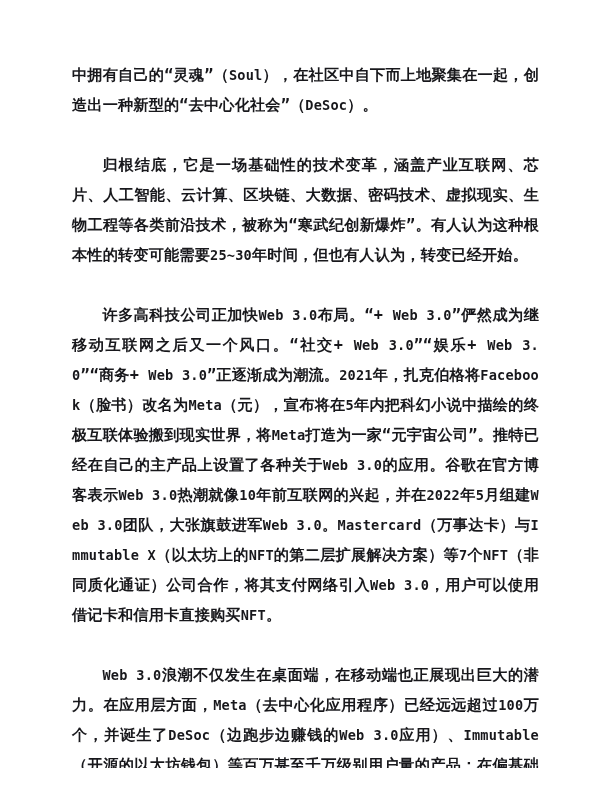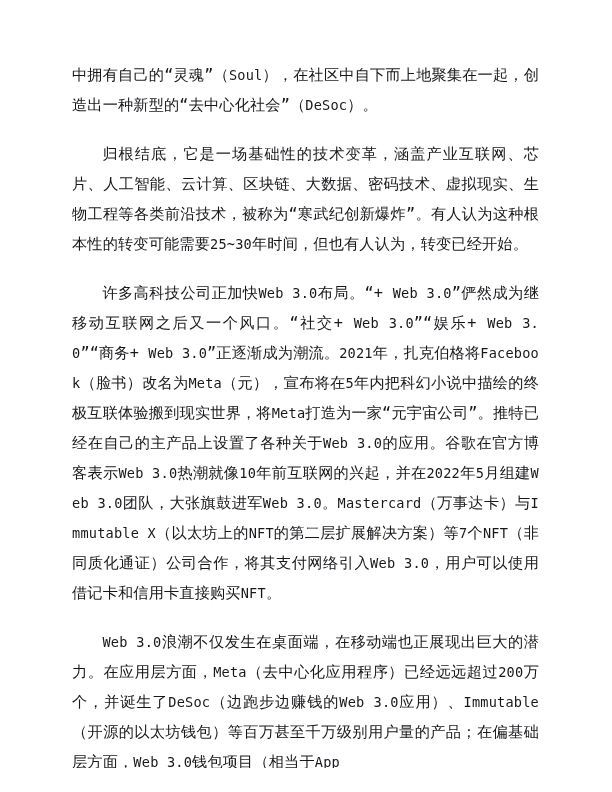--- a/index.html
+++ b/index.html
@@ -9,20 +9,21 @@
     background: #ffffff;
   }
 
   .page {
     position: relative;
     width: 612px;
     height: 768px;
     background: #ffffff;
     overflow: hidden;
     box-sizing: border-box;
+    font-weight: bold;
   }
 
   .text-column {
     position: absolute;
     left: 72px;
     top: 60px;
     width: 467px;
   }
 
   
@@ -33,21 +34,21 @@
     color: #18181c;
     text-align: justify;
     text-justify: inter-ideograph;
     margin: 0;
     letter-spacing: 0.15px;
     word-break: break-all;
     -webkit-font-smoothing: antialiased;
   }
 
   .para + .para {
-    margin-top: 19px;
+    margin-top: 30px;
   }
 
   .para.indent {
     text-indent: 2em;
   }
 
   
   .lat {
     font-family: "DejaVu Sans Mono", "Liberation Mono", monospace;
     font-size: 13.6px;
@@ -59,16 +60,16 @@
 
 <div class="page">
   <div class="text-column">
 
     <p class="para">中拥有自己的“灵魂”（<span class="lat">Soul</span>），在社区中自下而上地聚集在一起，创造出一种新型的“去中心化社会”（<span class="lat">DeSoc</span>）。</p>
 
     <p class="para indent">归根结底，它是一场基础性的技术变革，涵盖产业互联网、芯片、人工智能、云计算、区块链、大数据、密码技术、虚拟现实、生物工程等各类前沿技术，被称为“寒武纪创新爆炸”。有人认为这种根本性的转变可能需要<span class="lat">25~30</span>年时间，但也有人认为，转变已经开始。</p>
 
     <p class="para indent">许多高科技公司正加快<span class="lat">Web 3.0</span>布局。“+ <span class="lat">Web 3.0</span>”俨然成为继移动互联网之后又一个风口。“社交+ <span class="lat">Web 3.0</span>”“娱乐+ <span class="lat">Web 3.0</span>”“商务+ <span class="lat">Web 3.0</span>”正逐渐成为潮流。<span class="lat">2021</span>年，扎克伯格将<span class="lat">Facebook</span>（脸书）改名为<span class="lat">Meta</span>（元），宣布将在<span class="lat">5</span>年内把科幻小说中描绘的终极互联体验搬到现实世界，将<span class="lat">Meta</span>打造为一家“元宇宙公司”。推特已经在自己的主产品上设置了各种关于<span class="lat">Web 3.0</span>的应用。谷歌在官方博客表示<span class="lat">Web 3.0</span>热潮就像<span class="lat">10</span>年前互联网的兴起，并在<span class="lat">2022</span>年<span class="lat">5</span>月组建<span class="lat">Web 3.0</span>团队，大张旗鼓进军<span class="lat">Web 3.0</span>。<span class="lat">Mastercard</span>（万事达卡）与<span class="lat">Immutable X</span>（以太坊上的<span class="lat">NFT</span>的第二层扩展解决方案）等<span class="lat">7</span>个<span class="lat">NFT</span>（非同质化通证）公司合作，将其支付网络引入<span class="lat">Web 3.0</span>，用户可以使用借记卡和信用卡直接购买<span class="lat">NFT</span>。</p>
 
-    <p class="para indent"><span class="lat">Web 3.0</span>浪潮不仅发生在桌面端，在移动端也正展现出巨大的潜力。在应用层方面，<span class="lat">Meta</span>（去中心化应用程序）已经远远超过<span class="lat">200</span>万个，并诞生了<span class="lat">DeSoc</span>（边跑步边赚钱的<span class="lat">Web 3.0</span>应用）、<span class="lat">Immutable</span>（开源的以太坊钱包）等百万甚至千万级别用户量的产品；在偏基础层方面，<span class="lat">Web 3.0</span>钱包项目（相当于<span class="lat">App</span></p>
+    <p class="para indent"><span class="lat">Web 3.0</span>浪潮不仅发生在桌面端，在移动端也正展现出巨大的潜力。在应用层方面，<span class="lat">Meta</span>（去中心化应用程序）已经远远超过<span class="lat">100</span>万个，并诞生了<span class="lat">DeSoc</span>（边跑步边赚钱的<span class="lat">Web 3.0</span>应用）、<span class="lat">Immutable</span>（开源的以太坊钱包）等百万甚至千万级别用户量的产品；在偏基础层方面，<span class="lat">Web 3.0</span>钱包项目（相当于<span class="lat">App</span></p>
 
   </div>
 </div>
 
 </body></html>

